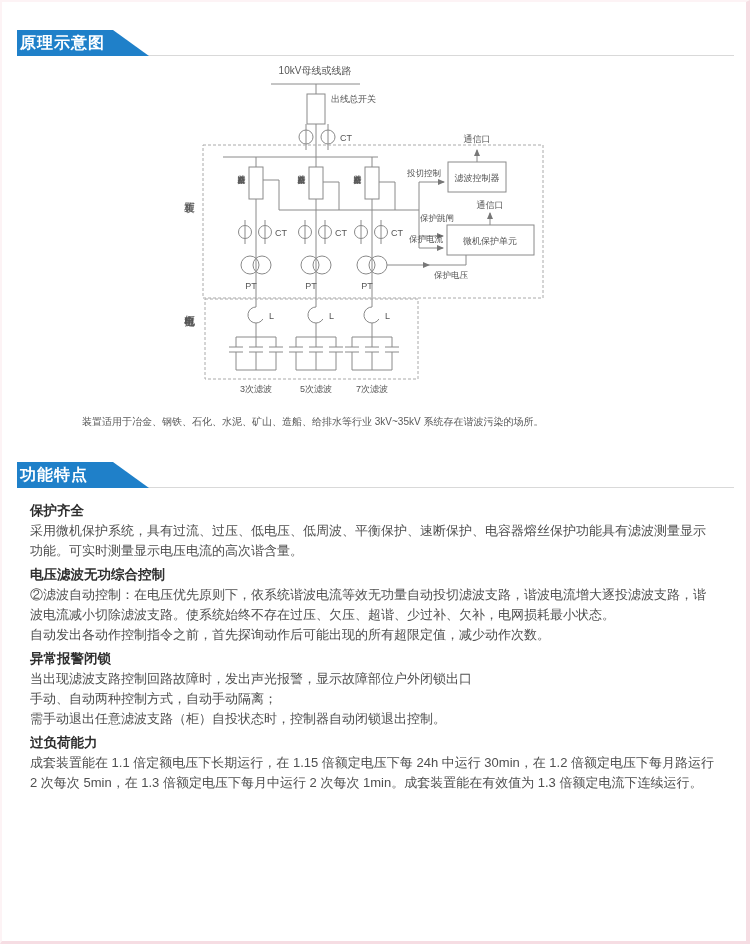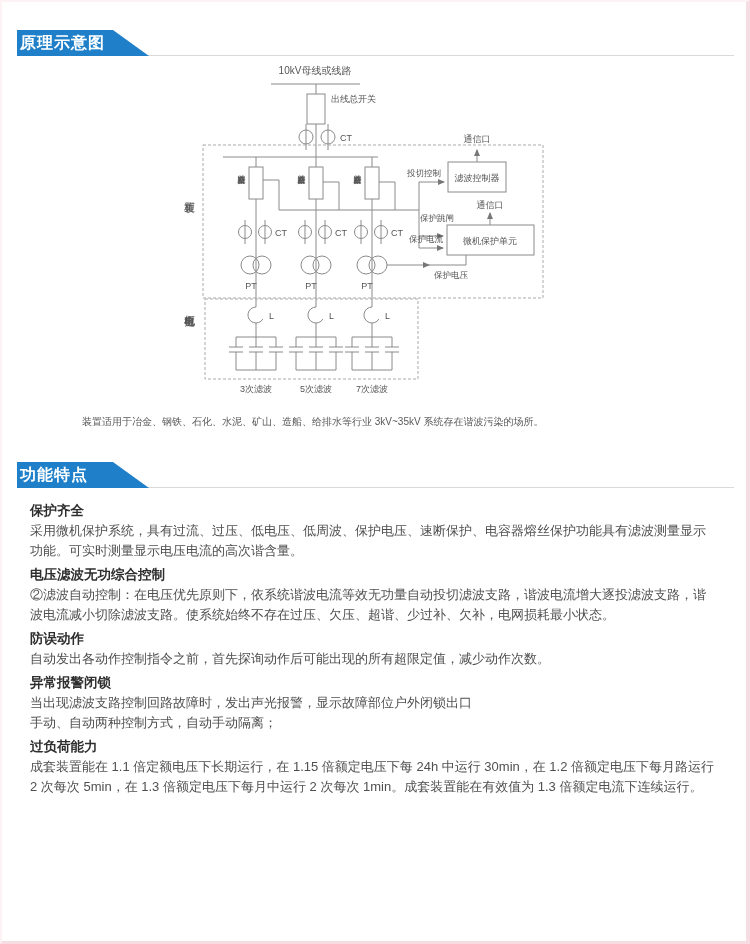--- a/index.html
+++ b/index.html
@@ -199,34 +199,34 @@
   <div class="section-header hdr2">
     <div class="rule"></div>
     <div class="badge">
       <span>功能特点</span>
     </div>
   </div>
 
   <div class="features">
     <div class="feature">
       <h3>保护齐全</h3>
-      <p>采用微机保护系统，具有过流、过压、低电压、低周波、保护电压、速断保护、电容器熔丝保护功能具有滤波测量显示功能。可实时测量显示电压电流的高次谐含量。</p>
+      <p>采用微机保护系统，具有过流、过压、低电压、低周波、平衡保护、速断保护、电容器熔丝保护功能具有滤波测量显示功能。可实时测量显示电压电流的高次谐含量。</p>
     </div>
     <div class="feature">
       <h3>电压滤波无功综合控制</h3>
       <p>②滤波自动控制：在电压优先原则下，依系统谐波电流等效无功量自动投切滤波支路，谐波电流增大逐投滤波支路，谐波电流减小切除滤波支路。使系统始终不存在过压、欠压、超谐、少过补、欠补，电网损耗最小状态。</p>
     </div>
     <div class="feature">
-      <h3>防误动作</h3>
       <p>自动发出各动作控制指令之前，首先探询动作后可能出现的所有超限定值，减少动作次数。</p>
     </div>
     <div class="feature">
       <h3>异常报警闭锁</h3>
       <p>当出现滤波支路控制回路故障时，发出声光报警，显示故障部位户外闭锁出口</p>
       <p>手动、自动两种控制方式，自动手动隔离；</p>
+      <p>需手动退出任意滤波支路（柜）自投状态时，控制器自动闭锁退出控制。</p>
     </div>
     <div class="feature">
       <h3>过负荷能力</h3>
       <p>成套装置能在 1.1 倍定额电压下长期运行，在 1.15 倍额定电压下每 24h 中运行 30min，在 1.2 倍额定电压下每月路运行 2 次每次 5min，在 1.3 倍额定电压下每月中运行 2 次每次 1min。成套装置能在有效值为 1.3 倍额定电流下连续运行。</p>
     </div>
   </div>
 
 </div>
 
 </body></html>

